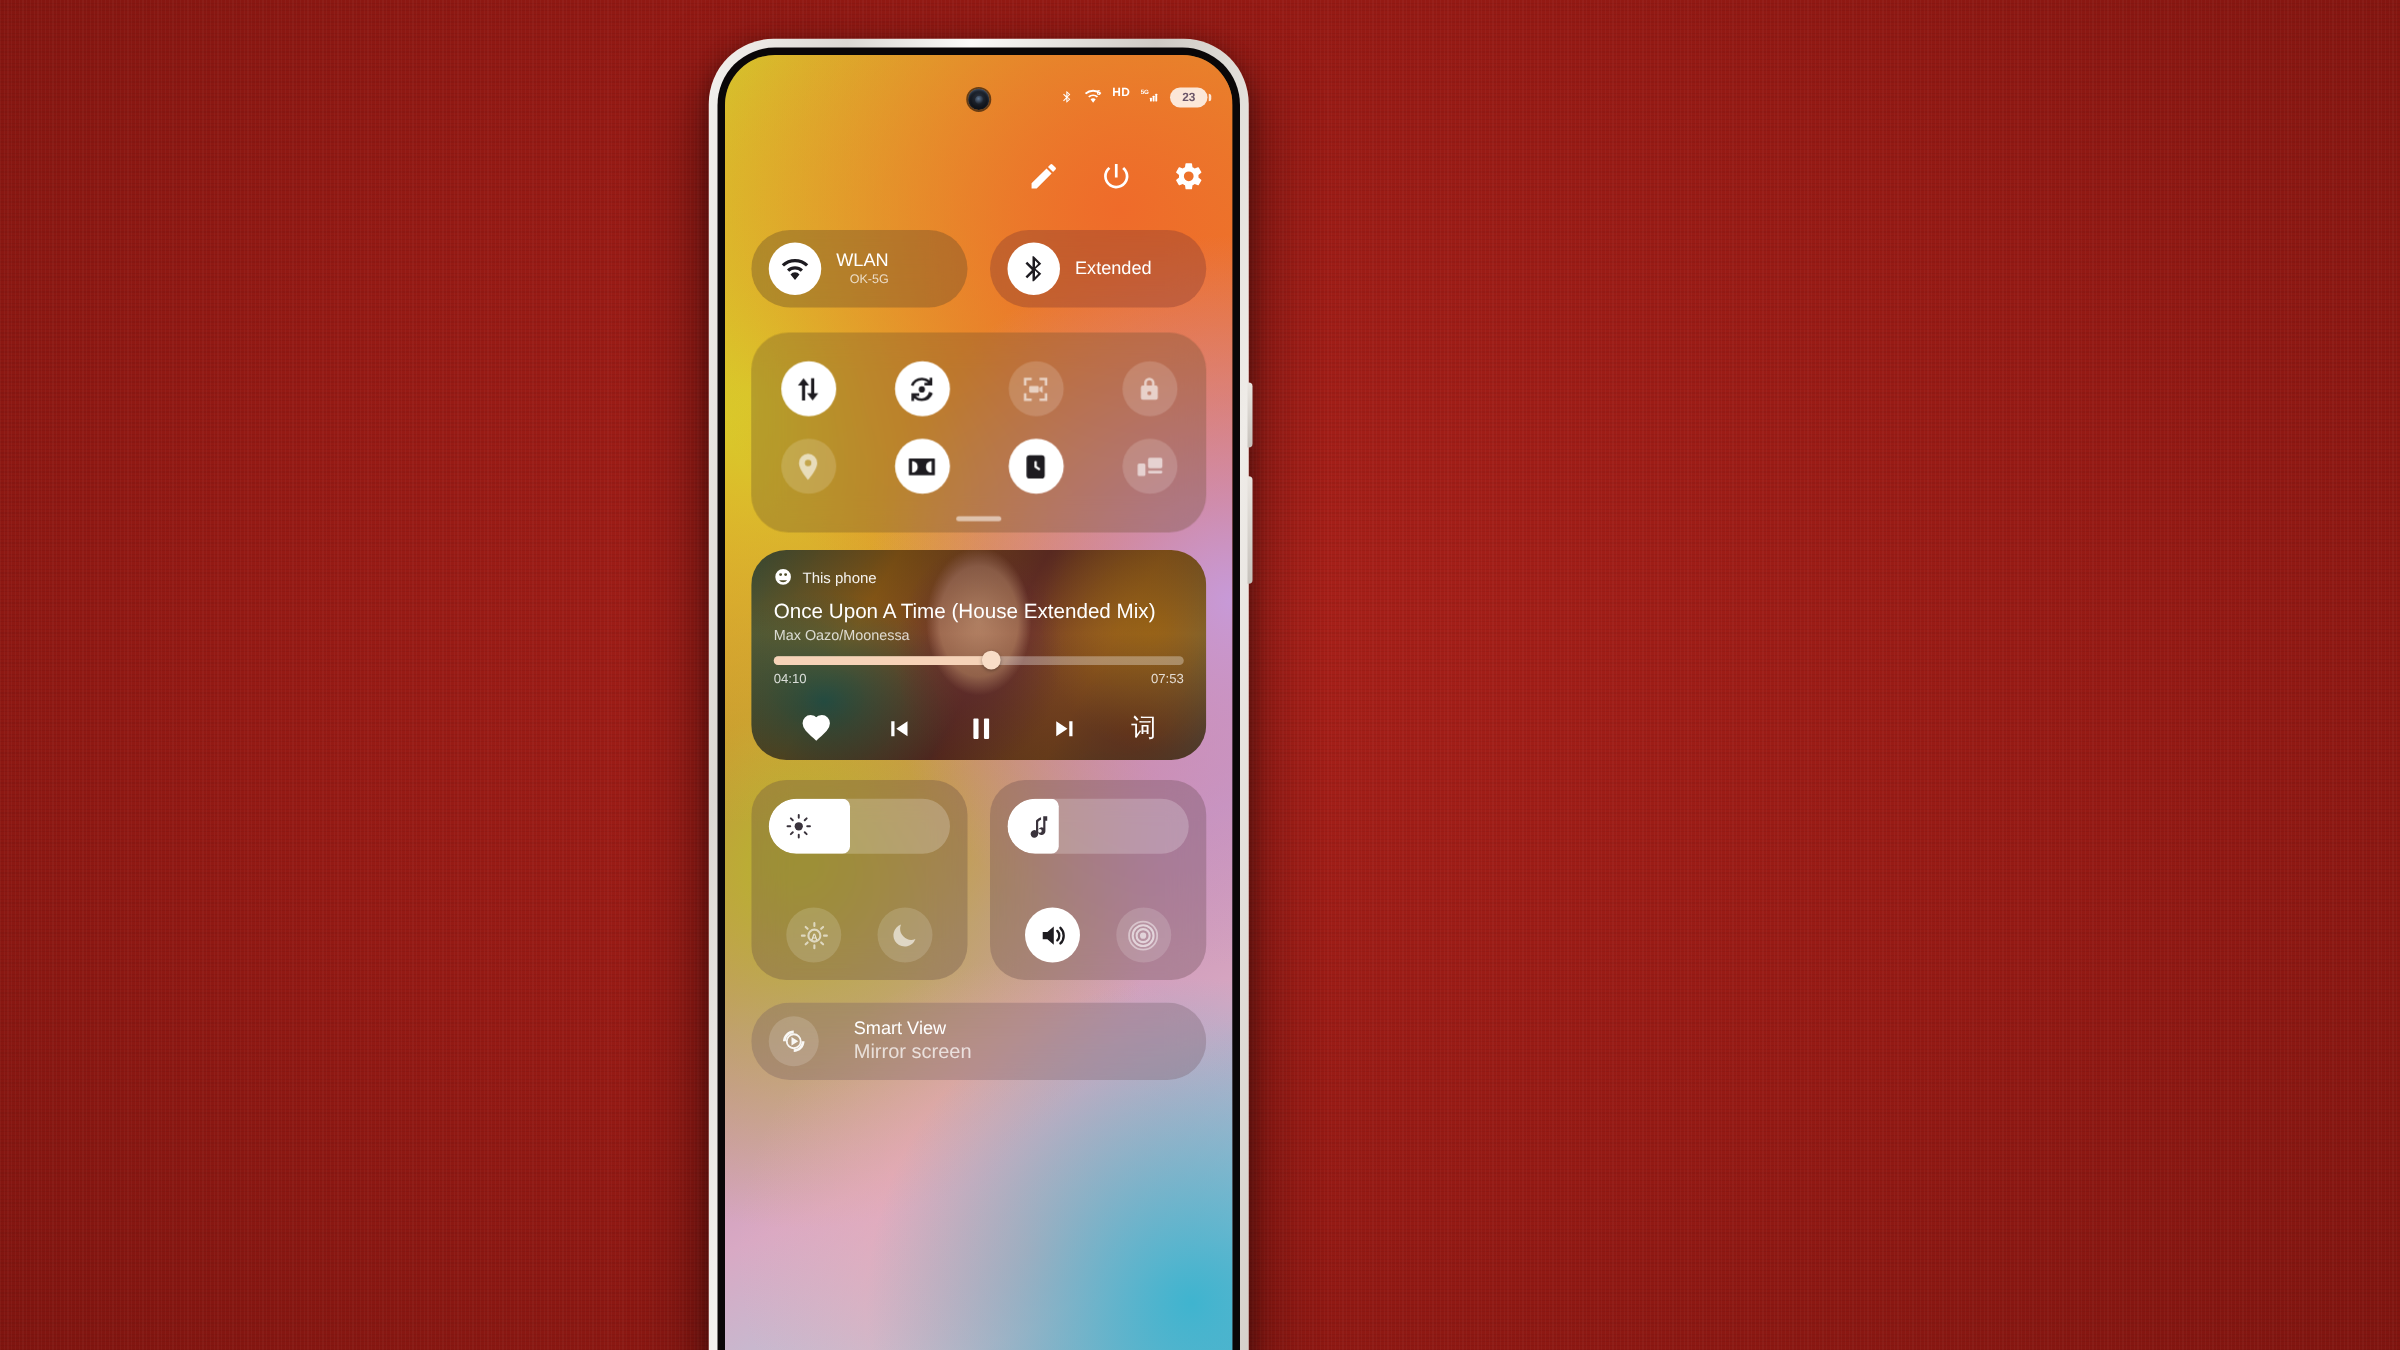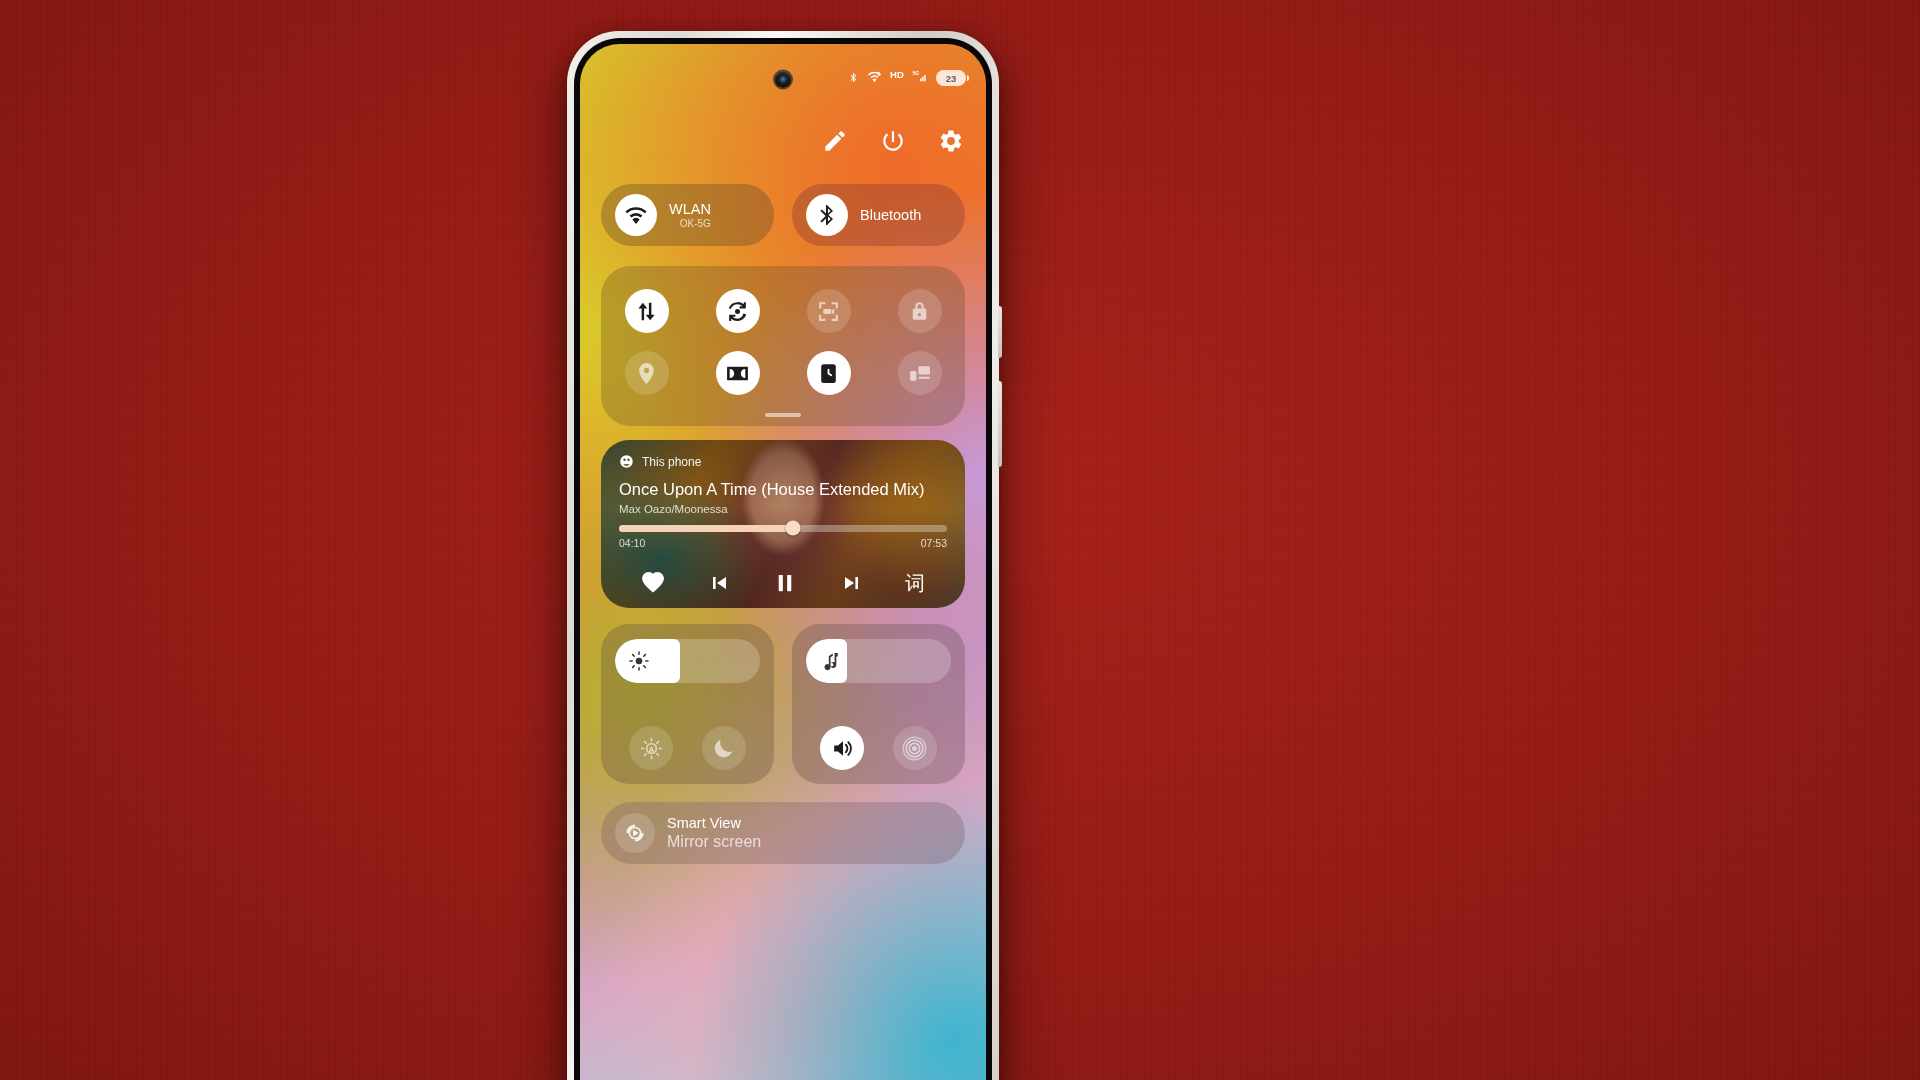--- a/index.html
+++ b/index.html
@@ -263,21 +263,21 @@
   .sub-btn.on svg  { fill:#1d1b20; }
   .sub-btn.off svg { fill:rgba(255,255,255,.60); }
 
   
   #row-bottom {
     position:absolute; left:21px; right:21px; top:758px;
     display:flex; gap:18px; z-index:4;
   }
   .bot-tile {
     flex:1; height:62px;
-    display:flex; align-items:center; gap:12px;
+    display:flex; align-items:center; gap:28px;
     padding:0 14px; border-radius:31px;
     background:rgba(110,86,96,.30);
     backdrop-filter:blur(14px);
     cursor:pointer;
   }
   .bot-circ {
     flex:none; width:40px; height:40px; border-radius:50%;
     background:rgba(255,255,255,.16);
     display:flex; align-items:center; justify-content:center;
   }
@@ -365,21 +365,21 @@
           <span class="conn-sub">OK-5G</span>
         </span>
       </div>
       <div class="conn-tile bt">
         <span class="circ">
           <svg viewBox="0 0 24 24">
                 <path d="M11 2v8.6L6.8 6.4 5.4 7.8l5.2 5.2-5.2 5.2 1.4 1.4L11 15.4V22h1l6-6-4.6-4 4.6-4-6-6h-1zm2 3.4 2.6 2.6L13 10.6V5.4zm0 8 2.6 2.6L13 18.6v-5.2z"></path>
               </svg>
         </span>
         <span class="conn-text">
-          <span class="conn-title">Bluetooth</span>
+          <span class="conn-title">Extended</span>
         </span>
       </div>
     </div>
 
     <div class="panel" id="qs-panel">
       <div class="qs-row">
         <span class="qs on">
           <svg viewBox="0 0 24 24">
                 <path d="M8.5 3.5 4.2 9h3.1v11.5h2.4V9h3.1L8.5 3.5zm7 17 4.3-5.5h-3.1V3.5h-2.4V15h-3.1l4.3 5.5z"></path>
               </svg>

